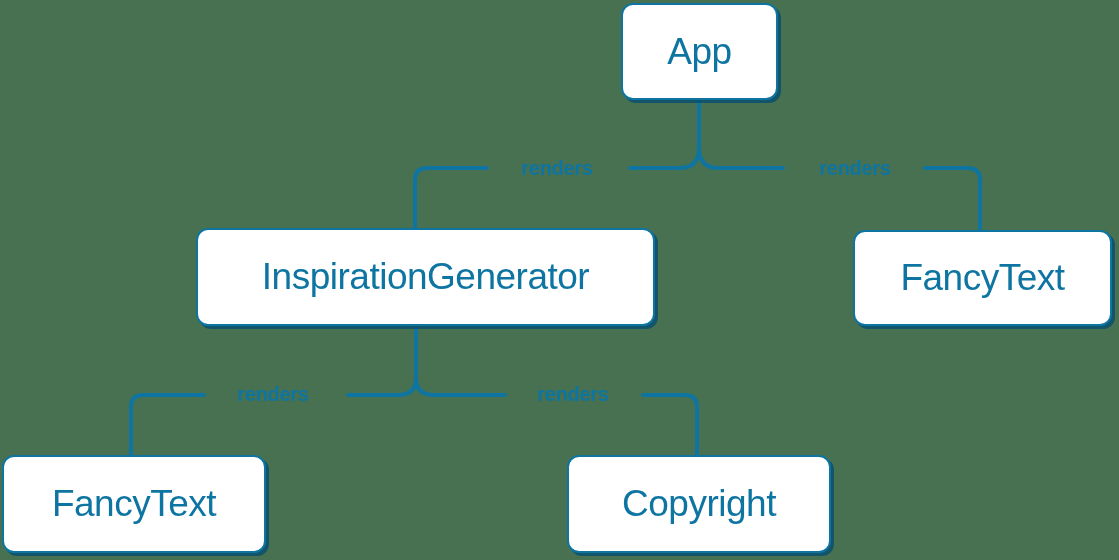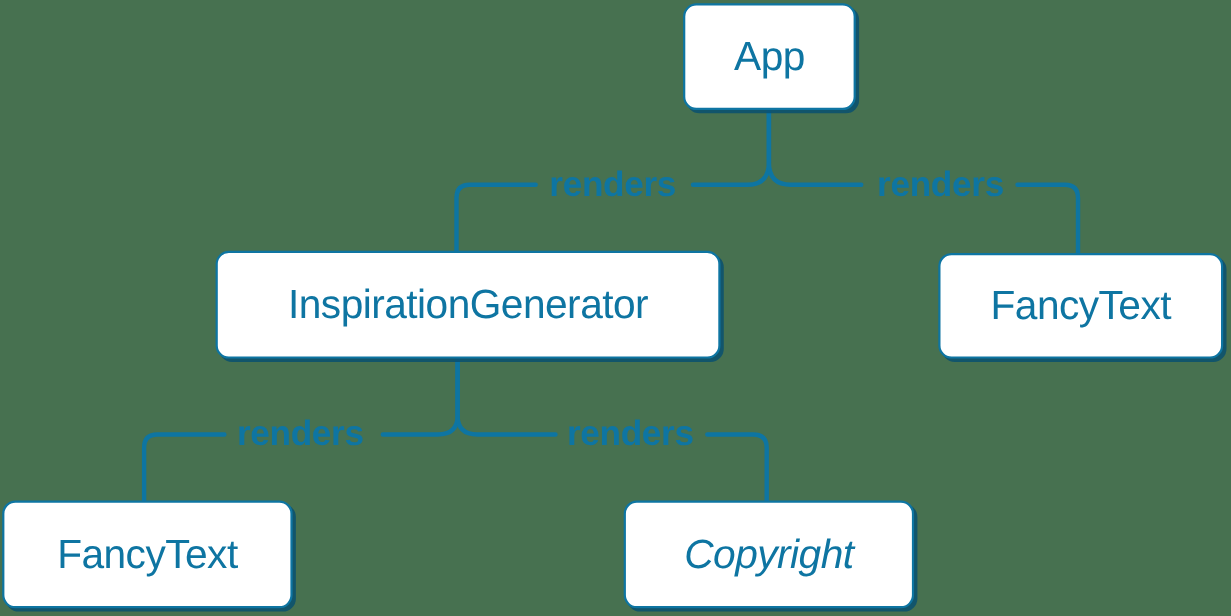--- a/index.html
+++ b/index.html
@@ -44,26 +44,26 @@
     color: var(--accent);
     font-size: 37px;
     font-weight: 500;
     letter-spacing: -0.5px;
     white-space: nowrap;
   }
   .node-app        { left: 621px; top: 3px;   width: 157px; height: 97px; }
   .node-ig         { left: 196px; top: 228px; width: 459px; height: 98px; text-align: center; }
   .node-ft-right   { left: 853px; top: 230px; width: 259px; height: 96px; }
   .node-ft-left    { left: 2px;   top: 455px; width: 264px; height: 98px; }
-  .node-copyright  { left: 567px; top: 455px; width: 264px; height: 98px; font-style: italic; }
+  .node-copyright  { left: 567px; top: 455px; width: 264px; height: 98px; }
   .edge-label {
     position: absolute;
     transform: translate(-50%, -50%);
     color: var(--accent);
-    font-size: 32px;
+    font-size: 20px;
     font-weight: 600;
     letter-spacing: -0.3px;
     white-space: nowrap;
   }
   .edge-label-1 { left: 557px; top: 168px; }
   .edge-label-2 { left: 855px; top: 168px; }
   .edge-label-3 { left: 273px; top: 394px; }
   .edge-label-4 { left: 573px; top: 394px; }
 </style>
 </head>

